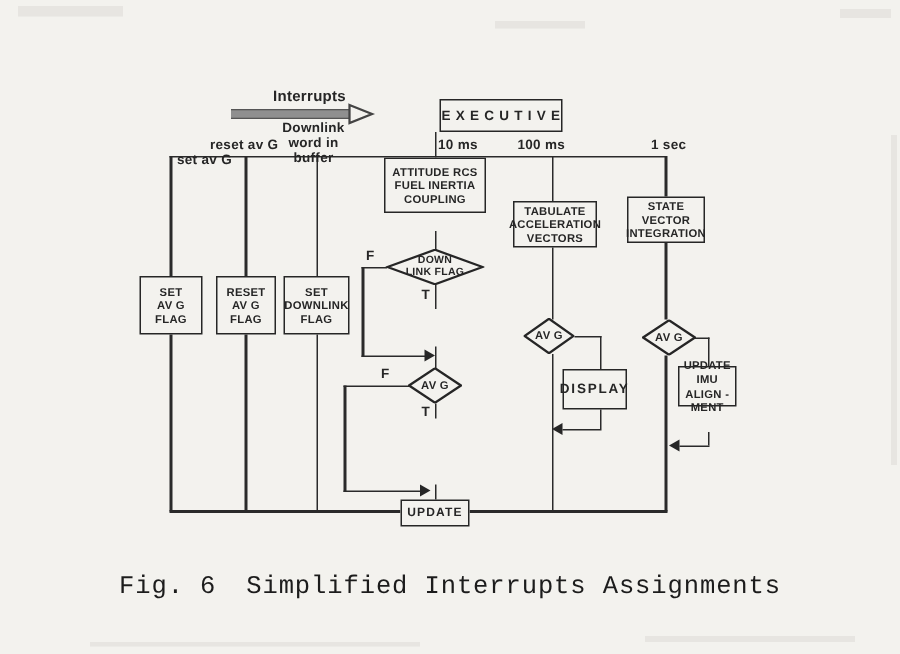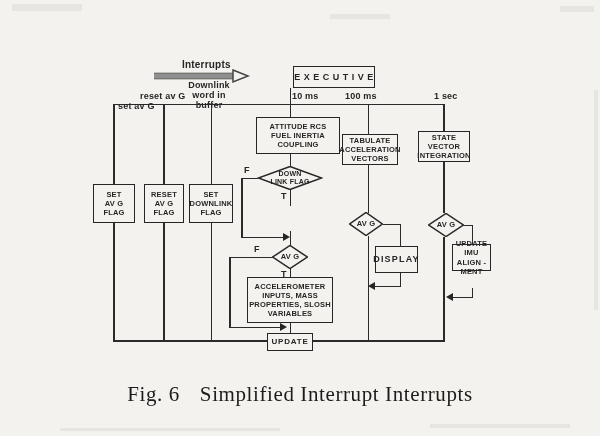--- a/index.html
+++ b/index.html
@@ -18,21 +18,21 @@
        text-align:center;font-weight:bold;font-size:7px;line-height:1.15;white-space:pre-line;letter-spacing:.2px;}
   
   .lbl{position:absolute;font-weight:bold;font-size:9px;letter-spacing:.2px;white-space:pre-line;line-height:1.12;}
   .tf{position:absolute;font-weight:bold;font-size:9px;}
   
   .ar,.al{position:absolute;width:0;height:0;border-top:4px solid transparent;border-bottom:4px solid transparent;}
   .ar{border-left:7px solid #262626;}
   .al{border-right:7px solid #262626;}
   
   .caption{position:absolute;left:0;top:382px;width:100%;display:flex;justify-content:center;gap:20px;
-       font-family:Liberation Serif, serif;font-size:21px;letter-spacing:.6px;color:#1c1c1c;}
+       font-family:Liberation Mono, monospace;font-size:17px;letter-spacing:.6px;color:#1c1c1c;}
   
   .smudge{position:absolute;background:#dcdbd7;opacity:.55;}
 </style>
 </head>
 <body>
 
 <div class="page">
 
   <div class="smudge" style="left:12px;top:4px;width:70px;height:7px;"></div>
   <div class="smudge" style="left:330px;top:14px;width:60px;height:5px;"></div>
@@ -81,21 +81,21 @@
   </div>
   <div class="box" style="left:189px;top:184px;width:44px;height:39px;">
     <span>SET
 DOWNLINK
 FLAG</span>
   </div>
   <div class="v" style="left:113px;top:223px;height:118px;"></div>
   <div class="v" style="left:163px;top:223px;height:118px;"></div>
   <div class="v" style="left:210.5px;top:223px;height:118px;"></div>
 
-  <div class="box" style="left:256px;top:117px;width:84px;height:37px;">
+  <div class="box" style="left:256px;top:105px;width:68px;height:37px;">
     <span>ATTITUDE RCS
 FUEL INERTIA
 COUPLING</span>
   </div>
   <div class="v" style="left:289.5px;top:154px;height:13px;"></div>
 
   <div class="diamond" style="left:257px;top:166px;width:66px;height:24px;">
     <svg viewBox="0 0 100 100" preserveAspectRatio="none">
         <polygon points="50,2 98,50 50,98 2,50" fill="#f3f2ee" stroke="#262626" stroke-width="1.5" vector-effect="non-scaling-stroke"></polygon>
       </svg>
@@ -121,26 +121,20 @@
   </div>
   <span class="tf" style="left:254px;top:244px;">F</span>
   <span class="tf" style="left:281px;top:269px;">T</span>
   <div class="v" style="left:289.5px;top:269px;height:10px;"></div>
 
   <div class="h" style="left:229px;top:256.5px;width:44px;"></div>
   <div class="v" style="left:229px;top:256.5px;height:71px;"></div>
   <div class="h" style="left:229px;top:326.5px;width:52px;"></div>
   <div class="ar" style="left:280px;top:323px;"></div>
 
-  <div class="box" style="left:247px;top:277px;width:86px;height:46px;">
-    <span>ACCELEROMETER
-INPUTS, MASS
-PROPERTIES, SLOSH
-VARIABLES</span>
-  </div>
   <div class="v" style="left:289.5px;top:323px;height:11px;"></div>
 
   <div class="box" style="left:342px;top:134px;width:56px;height:31px;">
     <span>TABULATE
 ACCELERATION
 VECTORS</span>
   </div>
   <div class="v" style="left:367.5px;top:165px;height:48px;"></div>
   <div class="diamond" style="left:349px;top:212px;width:34px;height:24px;">
     <svg viewBox="0 0 100 100" preserveAspectRatio="none">
@@ -184,16 +178,16 @@
   <div class="v" style="left:443px;top:237px;height:104px;"></div>
 
   <div class="h" style="left:113px;top:340px;width:154px;"></div>
   <div class="h" style="left:313px;top:340px;width:131.5px;"></div>
   <div class="box" style="left:267px;top:333px;width:46px;height:18px;font-size:8px;letter-spacing:.8px;">
     <span>UPDATE</span>
   </div>
 
   <div class="caption">
     <span>Fig. 6</span>
-    <span>Simplified Interrupt Interrupts</span>
+    <span>Simplified Interrupts Assignments</span>
   </div>
 
 </div>
 
 </body></html>

